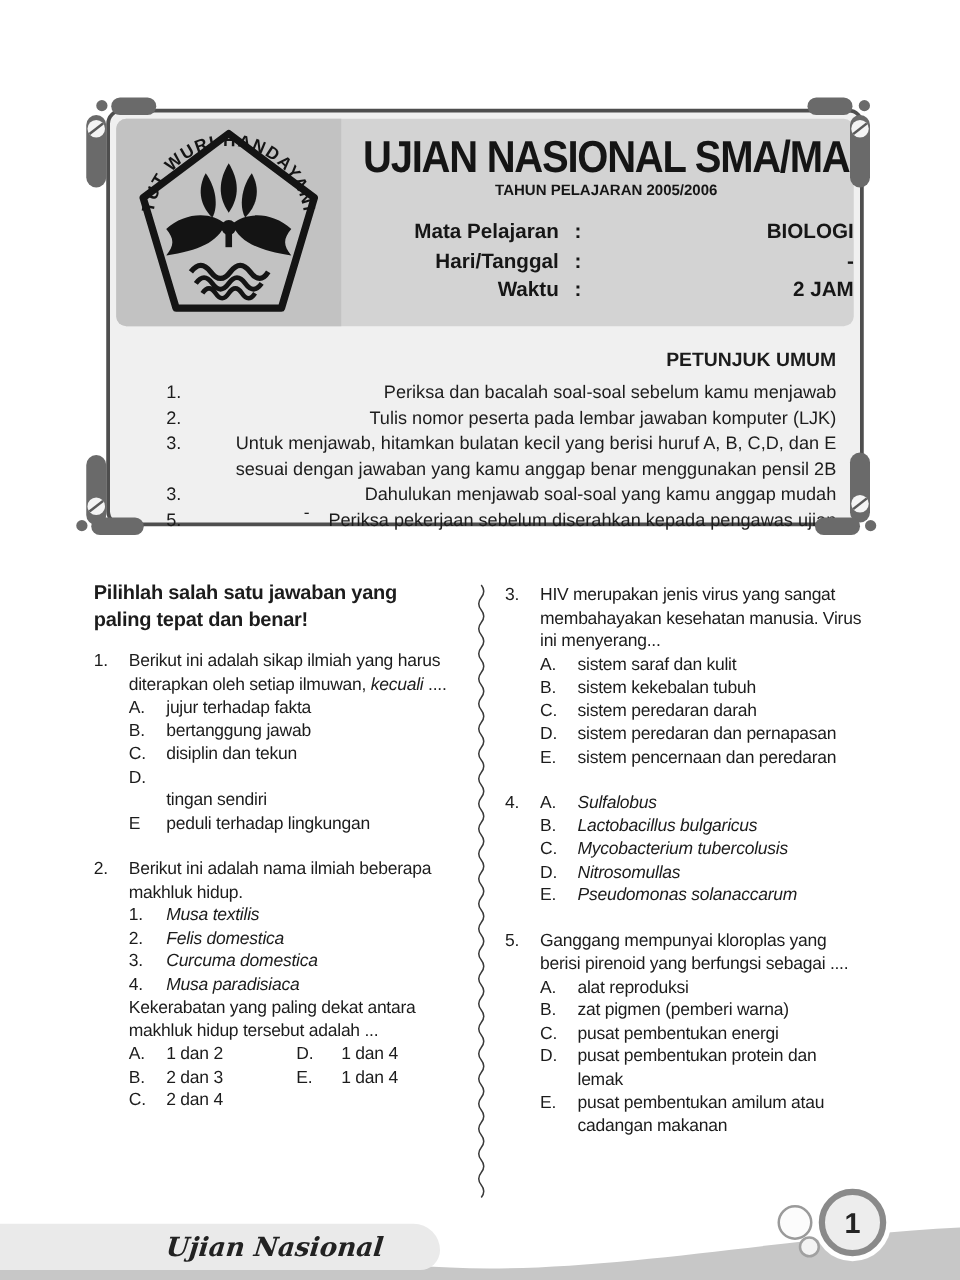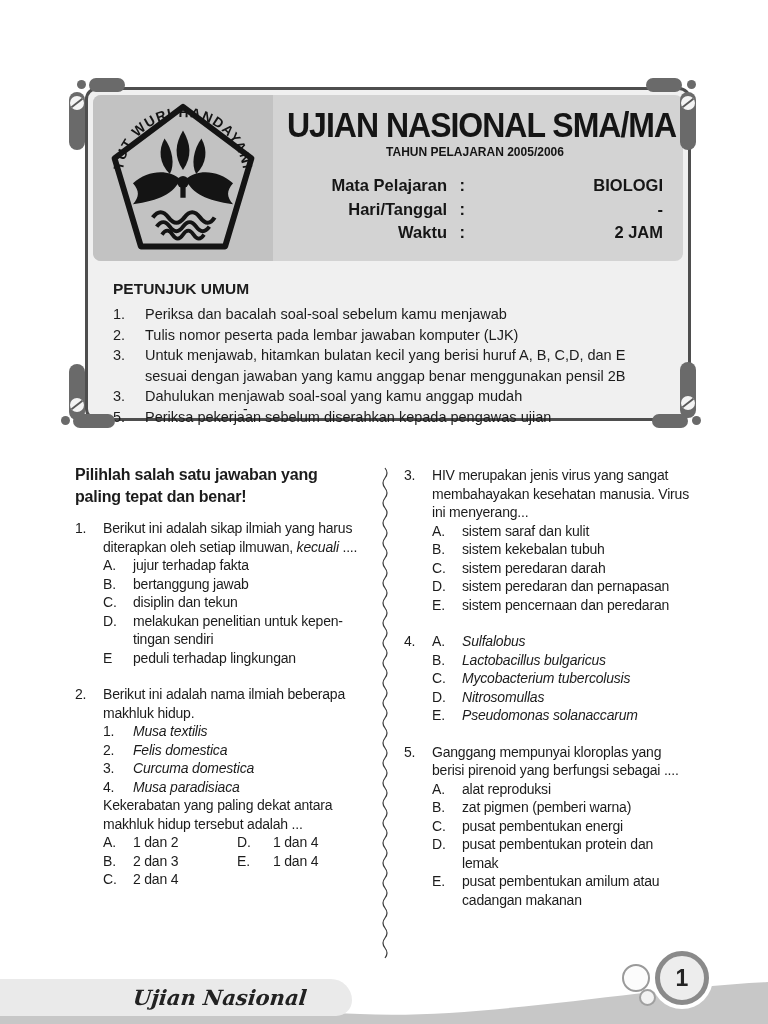--- a/index.html
+++ b/index.html
@@ -19,36 +19,36 @@
     background:#d3d3d3;border-radius:8px;
   }
   .logo-panel{
     position:absolute;left:0;top:0;width:180px;height:100%;
     background:#c2c2c2;border-radius:8px 0 0 8px;
     display:flex;align-items:center;justify-content:center;
   }
   .logo-svg{width:158px;height:158px;}
   .title-area{
     position:absolute;left:180px;right:0;top:0;height:100%;
-    box-sizing:border-box;padding:13px 20px 0 14px;
+    box-sizing:border-box;padding:13px 0 0 14px;
   }
   .exam-title{
     font-size:32px;font-weight:800;letter-spacing:-1px;line-height:34px;
     text-align:center;transform:scaleY(1.12);color:#151515;white-space:nowrap;
   }
   .exam-subtitle{
     font-size:12px;font-weight:700;text-align:center;margin-top:3px;color:#151515;
   }
   .meta{margin-top:15px;padding-left:16px;text-align:right;}
   .meta-row{display:grid;grid-template-columns:144px 18px 1fr;
     font-size:16.5px;font-weight:700;line-height:23.5px;color:#161616;}
   
   .instructions{
     position:absolute;left:5px;top:176px;right:5px;bottom:0;
-    box-sizing:border-box;padding:14px 14px 0 20px;
+    box-sizing:border-box;padding:14px 14px 0 20px;text-align:right;
   }
   .instr-title{font-weight:700;font-size:15.5px;margin-bottom:6px;}
   .instr-row{display:grid;grid-template-columns:32px 1fr;font-size:14.5px;line-height:20.5px;}
   .stray{position:absolute;left:150px;bottom:1px;font-size:14px;}
   
   .hw{position:absolute;background:#6a6a6a;z-index:5;}
   .hw-pill{height:14px;border-radius:7px;}
   .hw-dot{width:9px;height:9px;border-radius:50%;}
   .hw-tab{width:16px;border-radius:8px;}
   .screw{
@@ -201,21 +201,21 @@
           <div class="opt">
             <span>B.</span>
             <span><span>bertanggung jawab</span></span>
           </div>
           <div class="opt">
             <span>C.</span>
             <span><span>disiplin dan tekun</span></span>
           </div>
           <div class="opt">
             <span>D.</span>
-            <span><span>melakukan penelitian untuk kepen-</span><br><span>tingan sendiri</span></span>
+            <span><br><span>tingan sendiri</span></span>
           </div>
           <div class="opt">
             <span>E</span>
             <span><span>peduli terhadap lingkungan</span></span>
           </div>
         </div>
       </div>
       <div class="q">
         <div>2.</div>
         <div>

